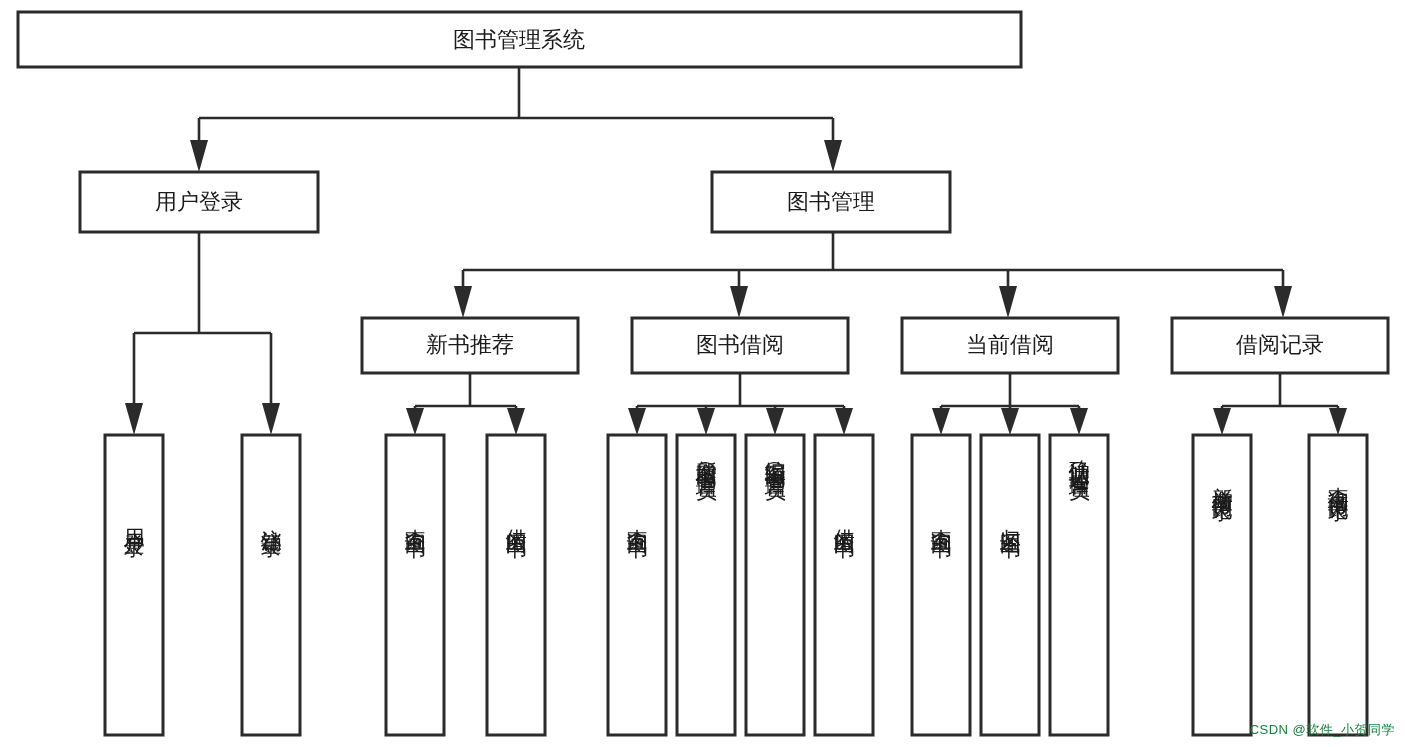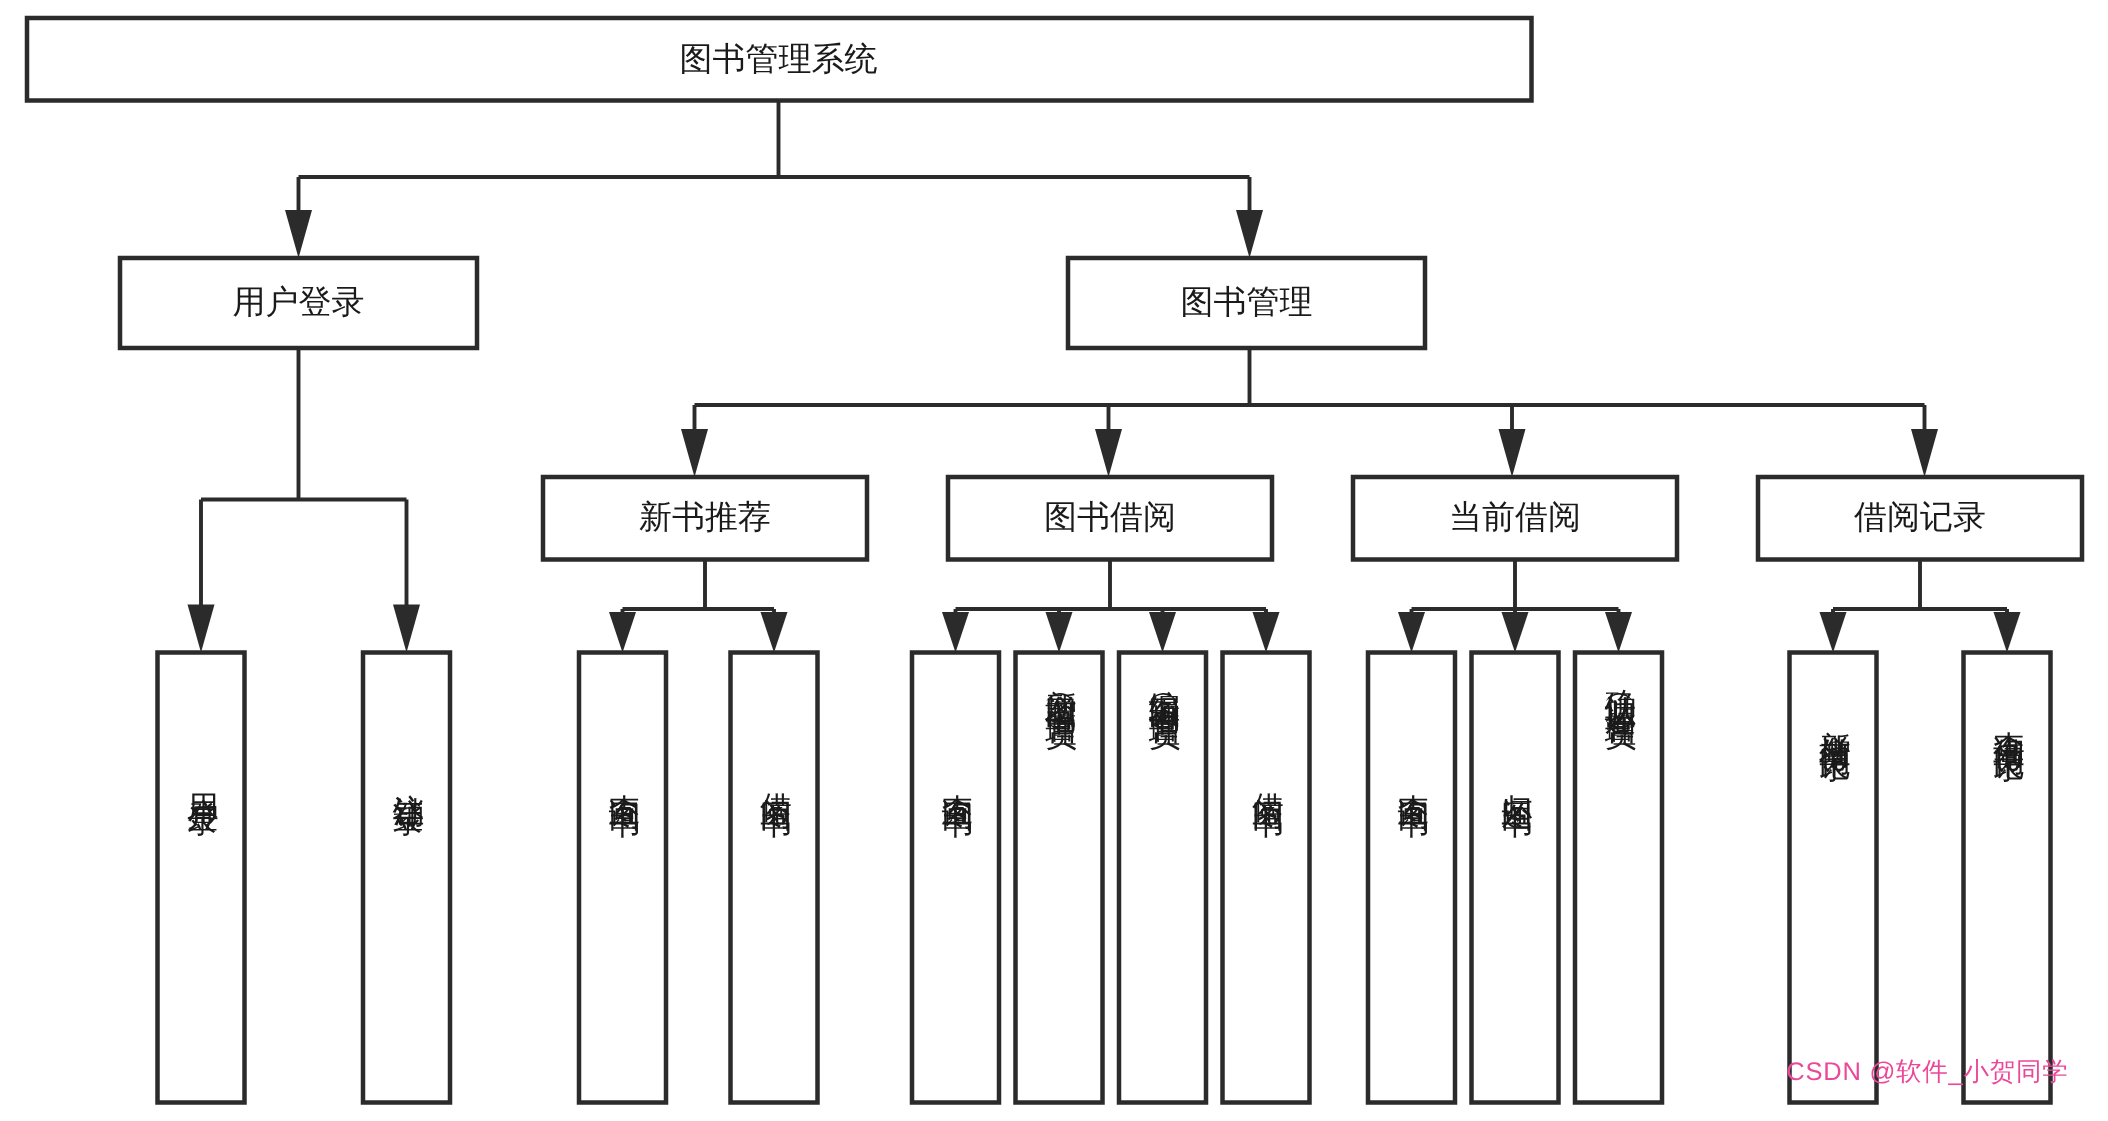--- a/index.html
+++ b/index.html
@@ -11,20 +11,21 @@
     width: 1405px;
     height: 747px;
     font-family: "Liberation Sans", "DejaVu Sans", sans-serif;
     overflow: hidden;
     position: relative;
   }
   #diagram-root {
     position: relative;
     width: 1387px;
     height: 747px;
+    padding-left: 16px;
   }
   svg.flow {
     position: absolute;
     top: 0;
     left: 0;
     width: 1405px;
     height: 747px;
   }
   .node-box {
     fill: #ffffff;
@@ -58,24 +59,24 @@
     color: #1a1a1a;
     letter-spacing: 3px;
     white-space: nowrap;
     text-align: center;
     transform: translateX(-50%);
     pointer-events: none;
   }
   .watermark {
     position: absolute;
     right: 8px;
-    bottom: 21px;
-    font-family: "Liberation Sans", "DejaVu Sans", sans-serif;
-    font-size: 17px;
-    color: #ec4899;
+    bottom: 8px;
+    font-family: "Liberation Sans", "DejaVu Sans", sans-serif;
+    font-size: 13px;
+    color: #15803d;
     letter-spacing: 0.5px;
     white-space: nowrap;
   }
 </style>
 </head>
 <body>
 
 <div id="diagram-root">
 
   <svg class="flow" viewBox="0 0 1405 747" xmlns="http://www.w3.org/2000/svg">

